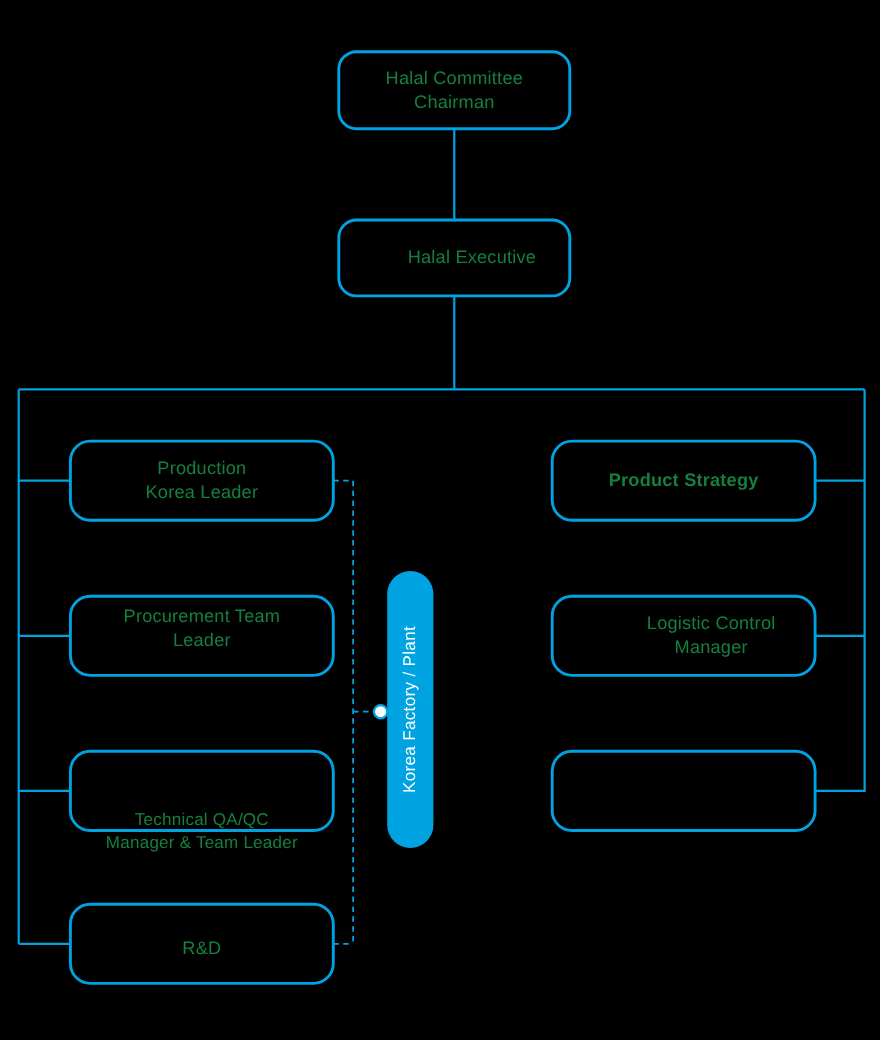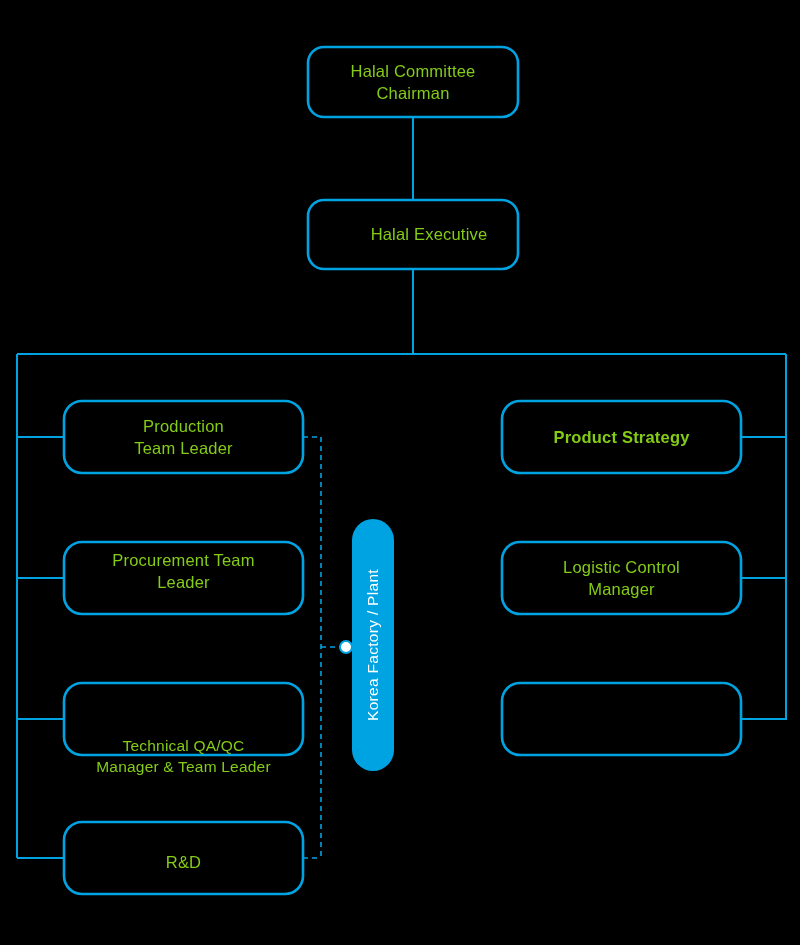--- a/index.html
+++ b/index.html
@@ -24,21 +24,21 @@
     top: 0;
     width: 800px;
     height: 945px;
   }
   .node-label {
     position: absolute;
     display: flex;
     align-items: center;
     justify-content: center;
     text-align: center;
-    color: #84cc16;
+    color: #15803d;
     font-family: "Liberation Sans", sans-serif;
     font-size: 16.5px;
     line-height: 1.35;
     letter-spacing: 0.2px;
     pointer-events: none;
     white-space: pre-line;
   }
   .node-label.small {
     font-size: 15.5px;
   }
@@ -123,33 +123,33 @@
       <rect x="502" y="683" width="239" height="72" rx="18" ry="18"></rect>
     </g>
   </svg>
 
   <div class="node-label" style="left:308px; top:47px; width:210px; height:70px;">Halal Committee
 Chairman</div>
 
   <div class="node-label" style="left:308px; top:200px; width:242px; height:69px;">Halal Executive</div>
 
   <div class="node-label" style="left:64px; top:401px; width:239px; height:72px;">Production
-Team Leader</div>
+Korea Leader</div>
 
   <div class="node-label" style="left:64px; top:542px; width:239px; height:58px;">Procurement Team
 Leader</div>
 
   <div class="node-label small" style="left:64px; top:721px; width:239px; height:72px;">Technical QA/QC
 Manager &amp; Team Leader</div>
 
   <div class="node-label" style="left:64px; top:822px; width:239px; height:80px;">R&amp;D</div>
 
   <div class="node-label" style="left:502px; top:401px; width:239px; height:72px;font-weight:bold;">Product Strategy</div>
 
-  <div class="node-label" style="left:502px; top:542px; width:239px; height:72px;">Logistic Control
+  <div class="node-label" style="left:502px; top:542px; width:239px; height:72px;padding-left:25px;">Logistic Control
 Manager</div>
 
 
   <div class="vertical-label" style="left:247px; top:634px; width:252px; height:22px;">Korea Factory / Plant</div>
 
   <div class="hit" style="left:308px; top:47px; width:210px; height:70px; border-radius:16px;"></div>
   <div class="hit" style="left:308px; top:200px; width:210px; height:69px; border-radius:16px;"></div>
   <div class="hit" style="left:64px; top:401px; width:239px; height:72px; border-radius:18px;"></div>
   <div class="hit" style="left:64px; top:542px; width:239px; height:72px; border-radius:18px;"></div>
   <div class="hit" style="left:64px; top:683px; width:239px; height:72px; border-radius:18px;"></div>

